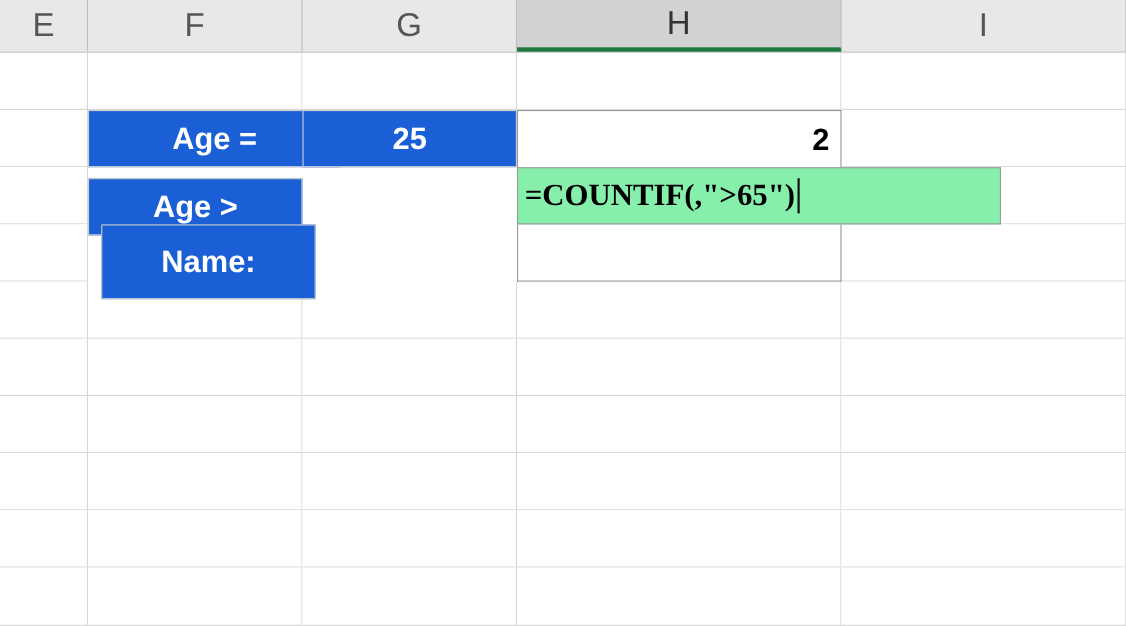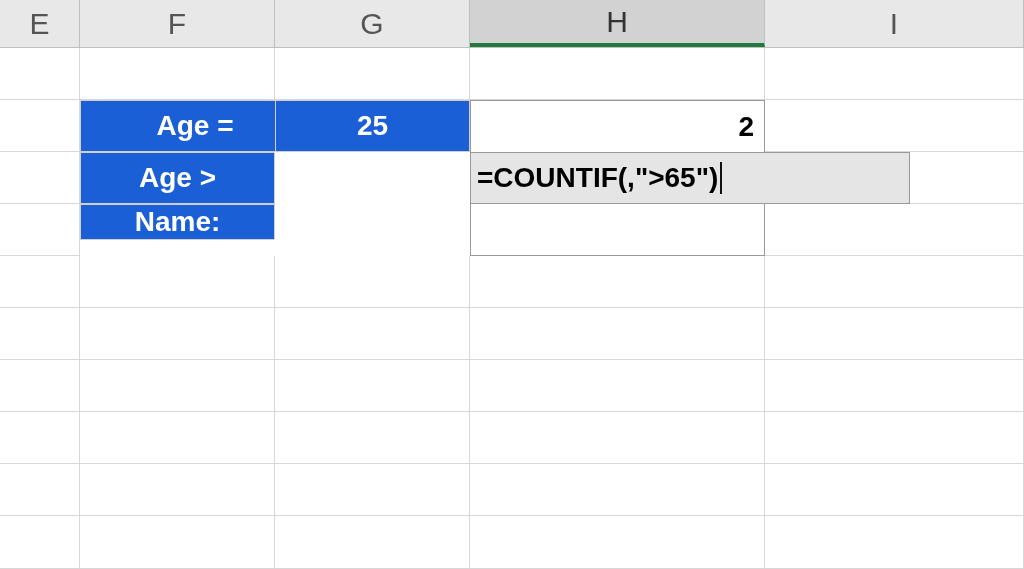--- a/index.html
+++ b/index.html
@@ -80,29 +80,30 @@
     font-size:28px;
     display:flex;
     align-items:center;
     justify-content:center;
     border:1px solid #cfcfcf;
   }
 
   
   .formula-cell{
     position:absolute;
-    background:#e5e5e5;
+    background:#86efac;
     border:1px solid #999999;
     display:flex;
     align-items:center;
     padding:0 6px;
     font-size:28px;
     font-weight:600;
     color:#000000;
     white-space:nowrap;
+    font-family:Liberation Serif, serif;
   }
   .formula-cell .ref{ color:var(--formula-ref); }
   .caret{
     display:inline-block;
     width:0;
     height:32px;
     border-left:2px solid #111;
     margin-left:2px;
     vertical-align:middle;
   }
@@ -174,22 +175,22 @@
   <div class="cell" style="left:765px;top:464px; width:259px; height:52px"></div>
 
   <div class="cell" style="left:0;   top:516px; width:80px;  height:53px"></div>
   <div class="cell" style="left:80px; top:516px; width:195px; height:53px"></div>
   <div class="cell" style="left:275px;top:516px; width:195px; height:53px"></div>
   <div class="cell" style="left:470px;top:516px; width:295px; height:53px"></div>
   <div class="cell" style="left:765px;top:516px; width:259px; height:53px"></div>
 
   <div class="bcell" style="left:80px;  top:100px; width:230px; height:52px">Age =</div>
   <div class="bcell" style="left:275px; top:100px; width:195px; height:52px">25</div>
-  <div class="bcell" style="left:80px;  top:152px; width:195px; height:52px">Age &gt;</div>
-  <div class="bcell" style="left:80px;  top:204px; width:195px; height:36px">Name:</div>
+  <div class="bcell" style="left:80px;  top:162px; width:195px; height:52px">Age &gt;</div>
+  <div class="bcell" style="left:92px;  top:204px; width:195px; height:68px">Name:</div>
 
   <div class="cell right outlined outlined-bottom-none" style="left:470px; top:100px; width:295px; height:52px; font-weight:600;">2</div>
 
   <div class="cell outlined outlined-top-none" style="left:470px; top:204px; width:295px; height:52px;"></div>
 
   <div class="formula-cell" style="left:470px; top:152px; width:440px; height:52px;">
     <span>=COUNTIF(</span>
       <span>,"&gt;65")</span>
       <span class="caret"></span>
   </div>

